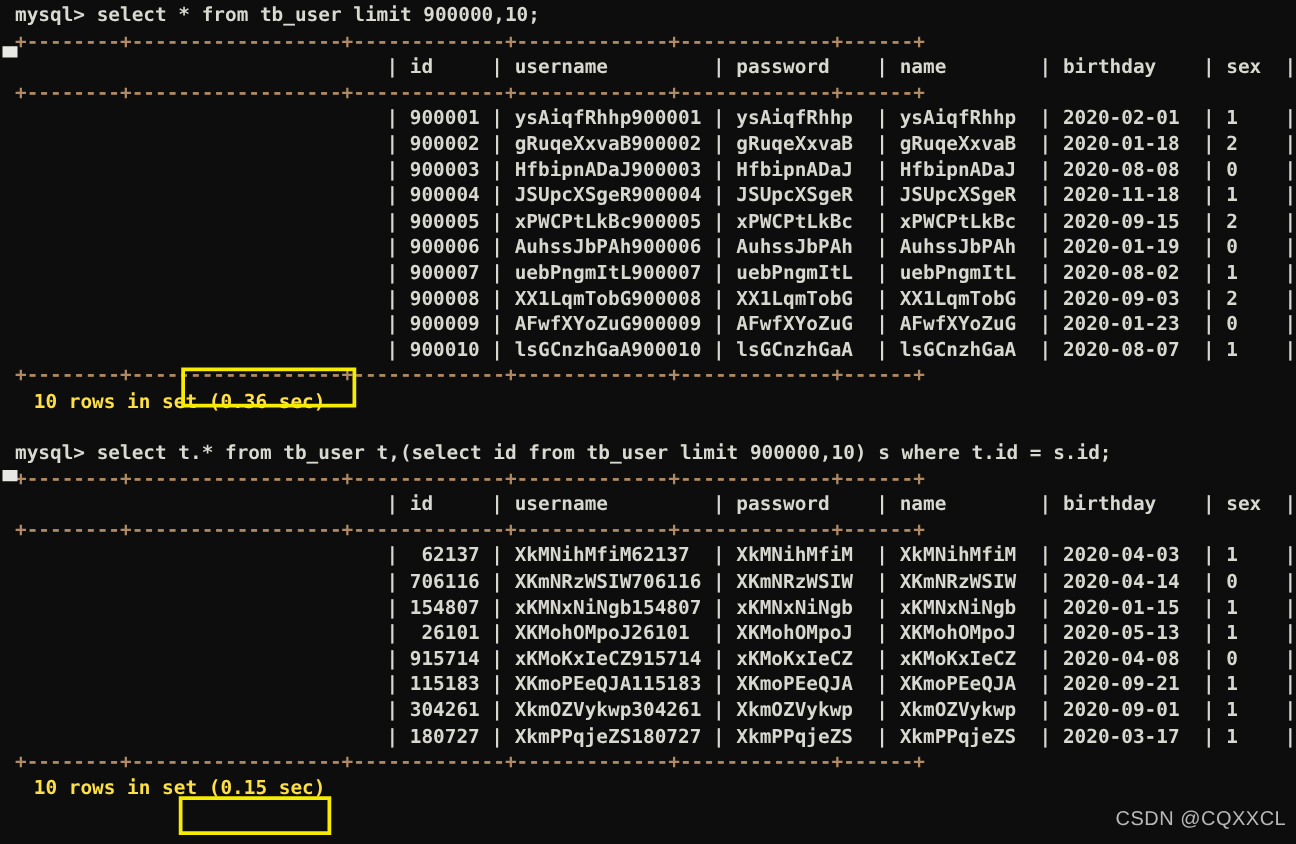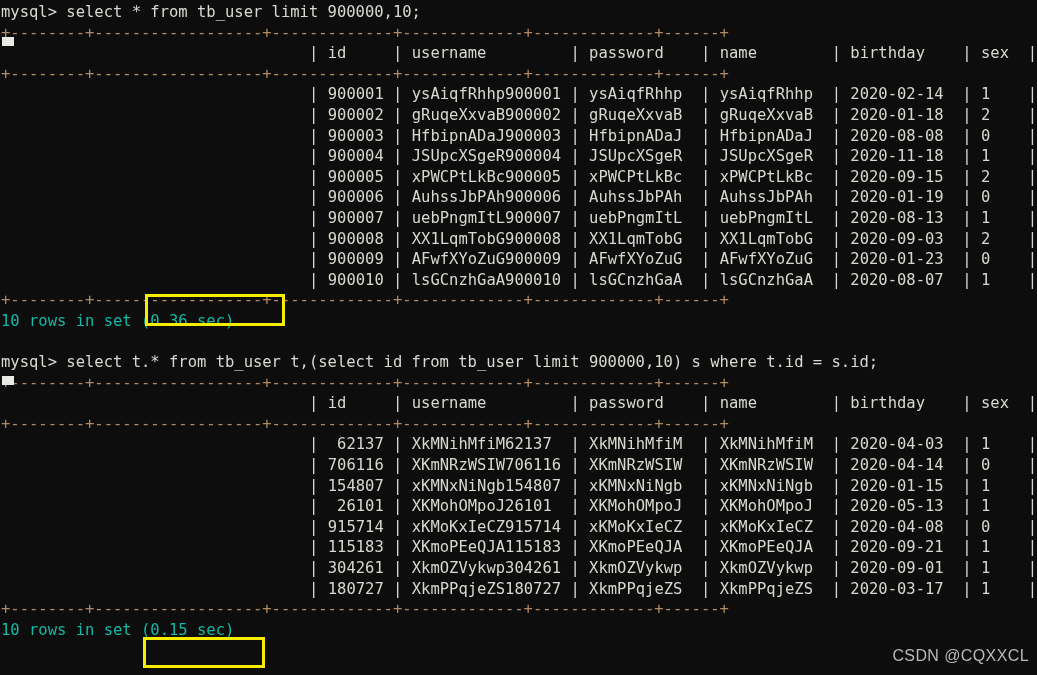--- a/index.html
+++ b/index.html
@@ -18,35 +18,37 @@
     line-height: 20.6px;
     color: #d8d8d0;
     letter-spacing: 0px;
   }
   .term-inner {
     padding: 2px 0 0 0;
   }
   .line {
     white-space: pre;
     height: 20.6px;
-    padding-left: 1px;
+    padding-left: 12px;
+    font-weight: bold;
   }
   .prompt-line {
     color: #d9d9d2;
   }
   .rule {
     color: #b08a64;
   }
   .trow {
     color: #d8d8d0;
     text-align: right;
   }
   .status-line {
-    color: #14b8a6;
+    color: #fde047;
     position: relative;
+    margin-left: 15px;
   }
   
   .hl-box {
     position: absolute;
     border: 3px solid #f5ec00;
     box-sizing: border-box;
     pointer-events: none;
   }
   #hl-box-1 {
     left: 145px;
@@ -84,27 +86,27 @@
 </style>
 </head>
 <body>
 
 <div id="terminal">
   <div class="term-inner" id="output">
       <div class="line prompt-line">mysql&gt; select * from tb_user limit 900000,10;</div>
       <div class="line rule">+--------+------------------+-------------+-------------+-------------+------+</div>
       <div class="line trow">| id     | username         | password    | name        | birthday    | sex  |</div>
       <div class="line rule">+--------+------------------+-------------+-------------+-------------+------+</div>
-      <div class="line trow">| 900001 | ysAiqfRhhp900001 | ysAiqfRhhp  | ysAiqfRhhp  | 2020-02-14  | 1    |</div>
+      <div class="line trow">| 900001 | ysAiqfRhhp900001 | ysAiqfRhhp  | ysAiqfRhhp  | 2020-02-01  | 1    |</div>
       <div class="line trow">| 900002 | gRuqeXxvaB900002 | gRuqeXxvaB  | gRuqeXxvaB  | 2020-01-18  | 2    |</div>
       <div class="line trow">| 900003 | HfbipnADaJ900003 | HfbipnADaJ  | HfbipnADaJ  | 2020-08-08  | 0    |</div>
       <div class="line trow">| 900004 | JSUpcXSgeR900004 | JSUpcXSgeR  | JSUpcXSgeR  | 2020-11-18  | 1    |</div>
       <div class="line trow">| 900005 | xPWCPtLkBc900005 | xPWCPtLkBc  | xPWCPtLkBc  | 2020-09-15  | 2    |</div>
       <div class="line trow">| 900006 | AuhssJbPAh900006 | AuhssJbPAh  | AuhssJbPAh  | 2020-01-19  | 0    |</div>
-      <div class="line trow">| 900007 | uebPngmItL900007 | uebPngmItL  | uebPngmItL  | 2020-08-13  | 1    |</div>
+      <div class="line trow">| 900007 | uebPngmItL900007 | uebPngmItL  | uebPngmItL  | 2020-08-02  | 1    |</div>
       <div class="line trow">| 900008 | XX1LqmTobG900008 | XX1LqmTobG  | XX1LqmTobG  | 2020-09-03  | 2    |</div>
       <div class="line trow">| 900009 | AFwfXYoZuG900009 | AFwfXYoZuG  | AFwfXYoZuG  | 2020-01-23  | 0    |</div>
       <div class="line trow">| 900010 | lsGCnzhGaA900010 | lsGCnzhGaA  | lsGCnzhGaA  | 2020-08-07  | 1    |</div>
       <div class="line rule">+--------+------------------+-------------+-------------+-------------+------+</div>
       <div class="line status-line"><span>10 rows in set </span><span>(0.36 sec)</span></div>
       <div class="blank"></div>
       <div class="line prompt-line">mysql&gt; select t.* from tb_user t,(select id from tb_user limit 900000,10) s where t.id = s.id;</div>
       <div class="line rule">+--------+------------------+-------------+-------------+-------------+------+</div>
       <div class="line trow">| id     | username         | password    | name        | birthday    | sex  |</div>
       <div class="line rule">+--------+------------------+-------------+-------------+-------------+------+</div>

